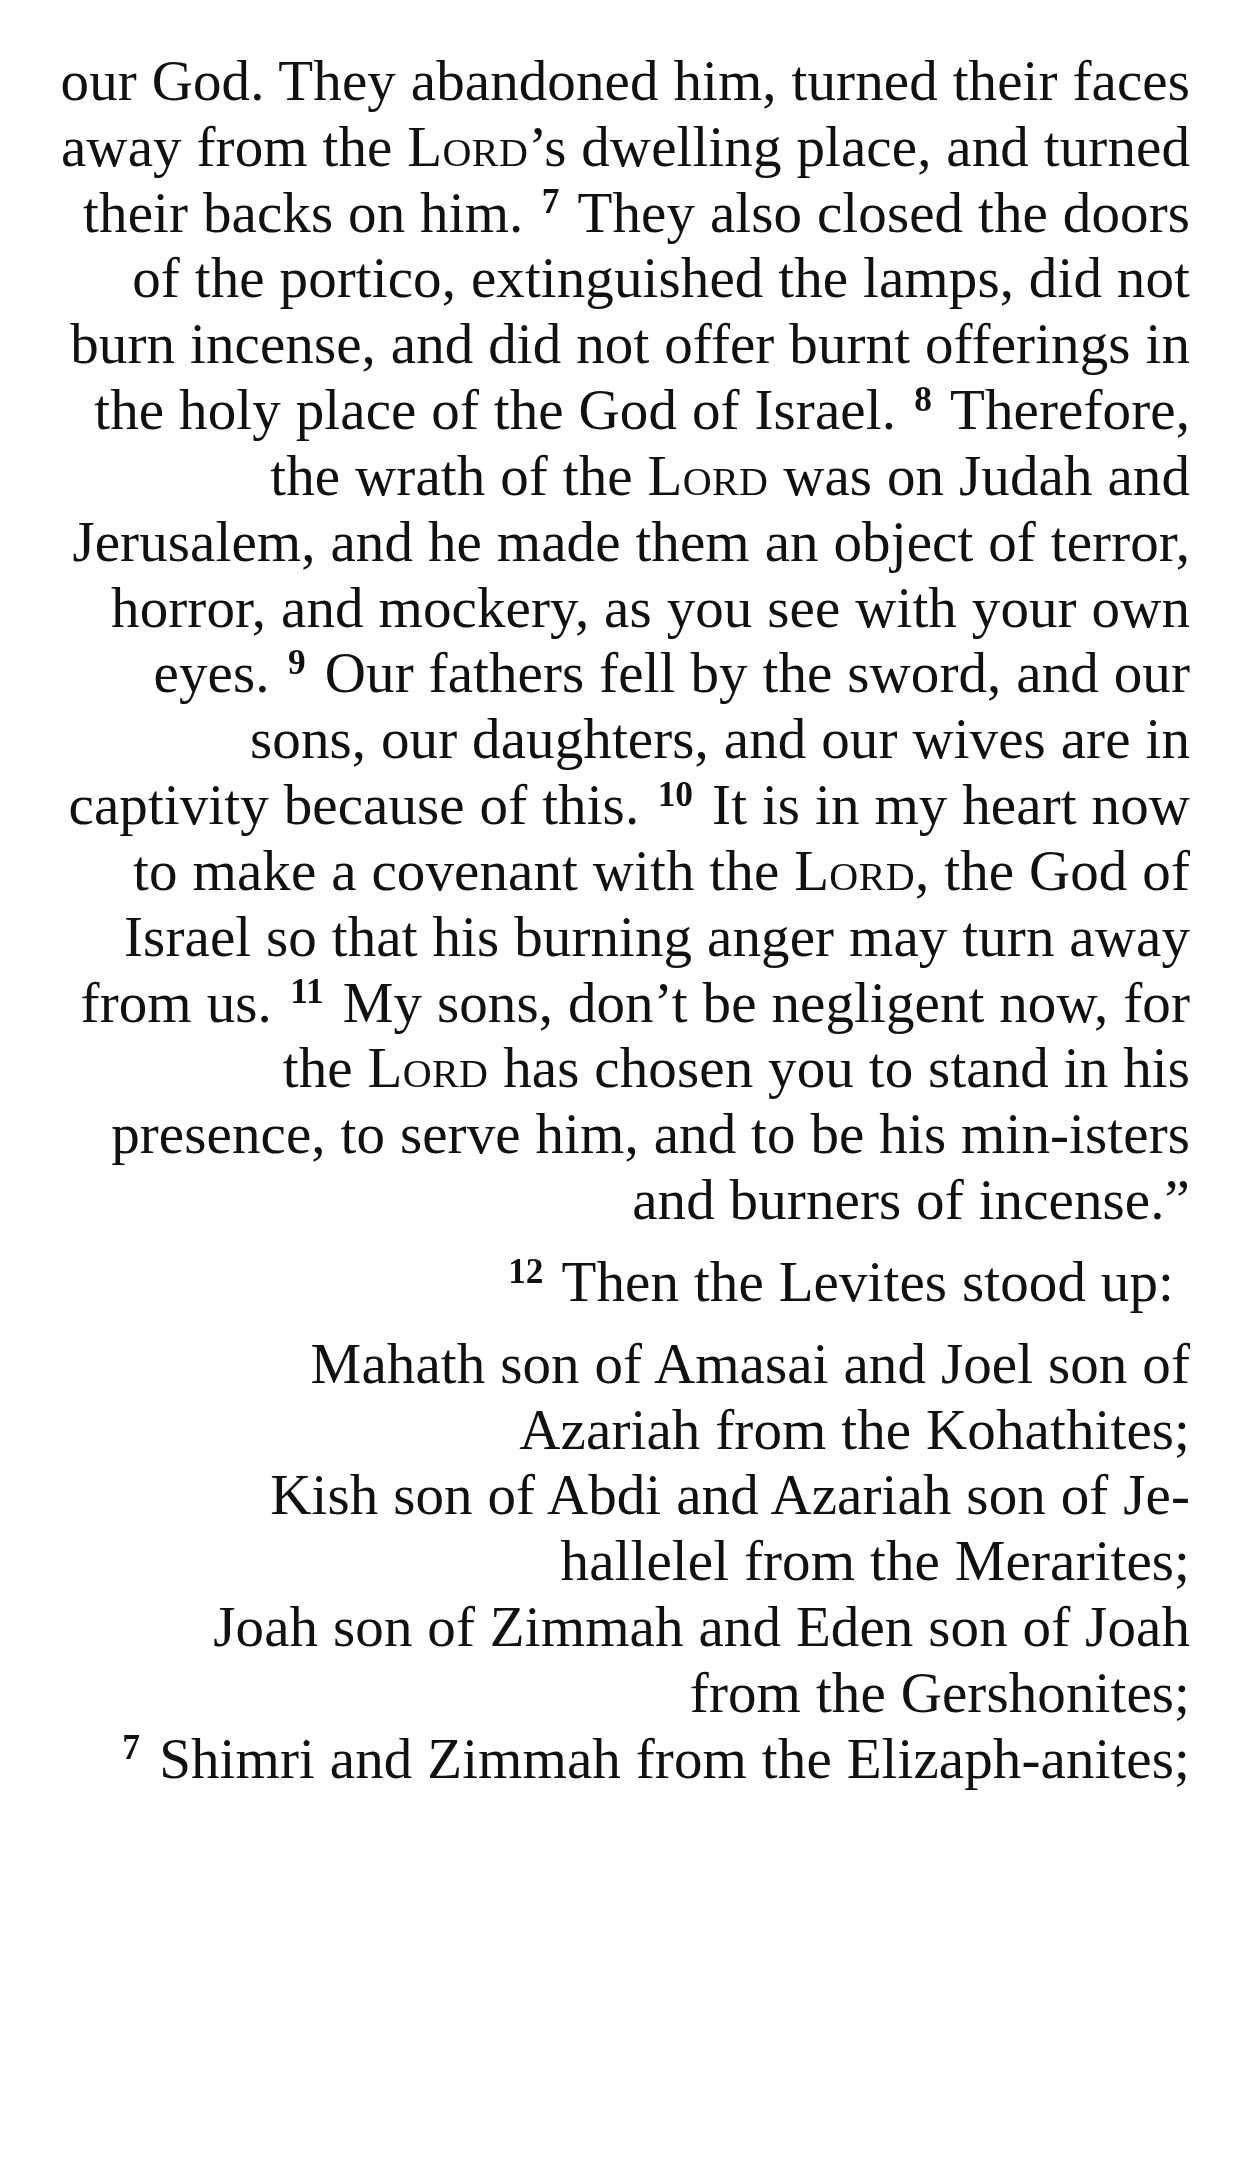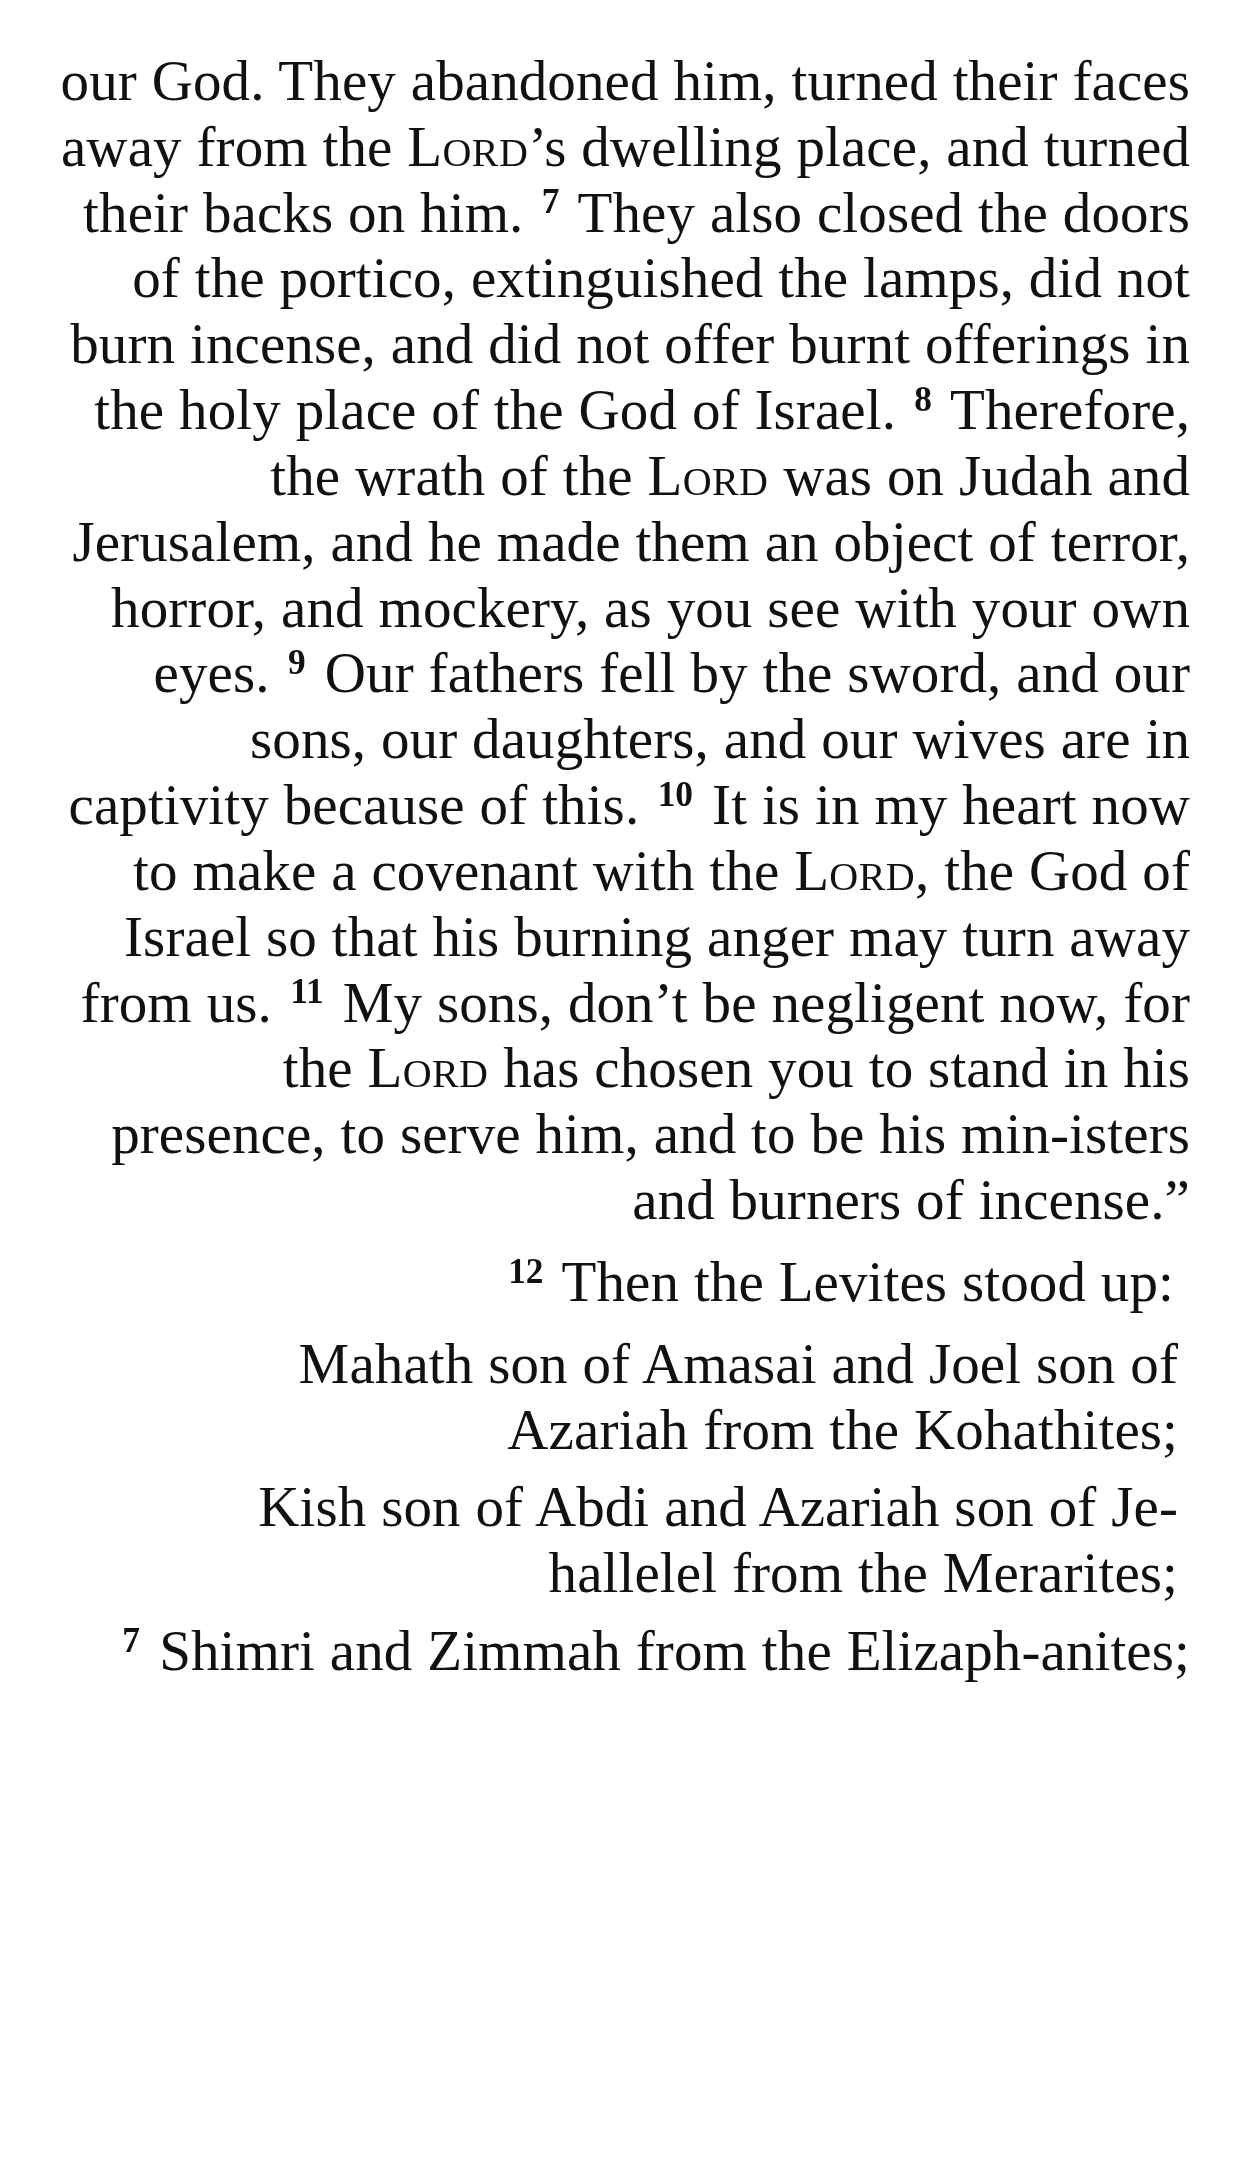--- a/index.html
+++ b/index.html
@@ -38,21 +38,21 @@
     vertical-align: 0.52em;
     padding-left: 0.10em;
     padding-right: 0.12em;
     letter-spacing: 0;
   }
   .smallcaps {
     font-variant: small-caps;
     letter-spacing: 0.4px;
   }
   .list-para {
-    margin: 12px;
+    margin: 0;
     padding-left: 40px;
     text-indent: 42px;
   }
   .verse12-line {
     margin: 16px;
     padding-left: 30px;
     text-indent: 0;
   }
   .verse12-line .vnum {
     padding-left: 0;
@@ -73,17 +73,18 @@
   <div class="bible-text">
 
     <p class="para"><span>our God. They abandoned him, turned their faces away from the </span><span class="smallcaps">Lord</span><span>’s dwelling place, and turned their backs on him. </span><span class="vnum">7</span><span> They also closed the doors of the portico, extinguished the lamps, did not burn incense, and did not offer burnt offerings in the holy place of the God of Israel. </span><span class="vnum">8</span><span> Therefore, the wrath of the </span><span class="smallcaps">Lord</span><span> was on Judah and Jerusalem, and he made them an object of terror, horror, and mockery, as you see with your own eyes. </span><span class="vnum">9</span><span> Our fathers fell by the sword, and our sons, our daughters, and our wives are in captivity because of this. </span><span class="vnum">10</span><span> It is in my heart now to make a covenant with the </span><span class="smallcaps">Lord</span><span>, the God of Israel so that his burning anger may turn away from us. </span><span class="vnum">11</span><span> My sons, don’t be negligent now, for the </span><span class="smallcaps">Lord</span><span> has chosen you to stand in his presence, to serve him, and to be his min-isters and burners of incense.”</span></p>
 
     <p class="verse12-line"><span class="vnum">12</span> <span>Then the Levites stood up:</span></p>
 
     <p class="list-para"><span>Mahath son of Amasai and Joel son of Azariah from the Kohathites;</span></p>
 
     <p class="list-para"><span>Kish son of Abdi and Azariah son of Je-hallelel from the Merarites;</span></p>
 
+    <p class="list-para"><span>Joah son of Zimmah and Eden son of Joah from the Gershonites;</span></p>
 
     <p class="verse13-line"><span class="vnum">7</span> <span>Shimri and Zimmah from the Elizaph-anites;</span></p>
 
   </div>
 </div>
 
 </body></html>

